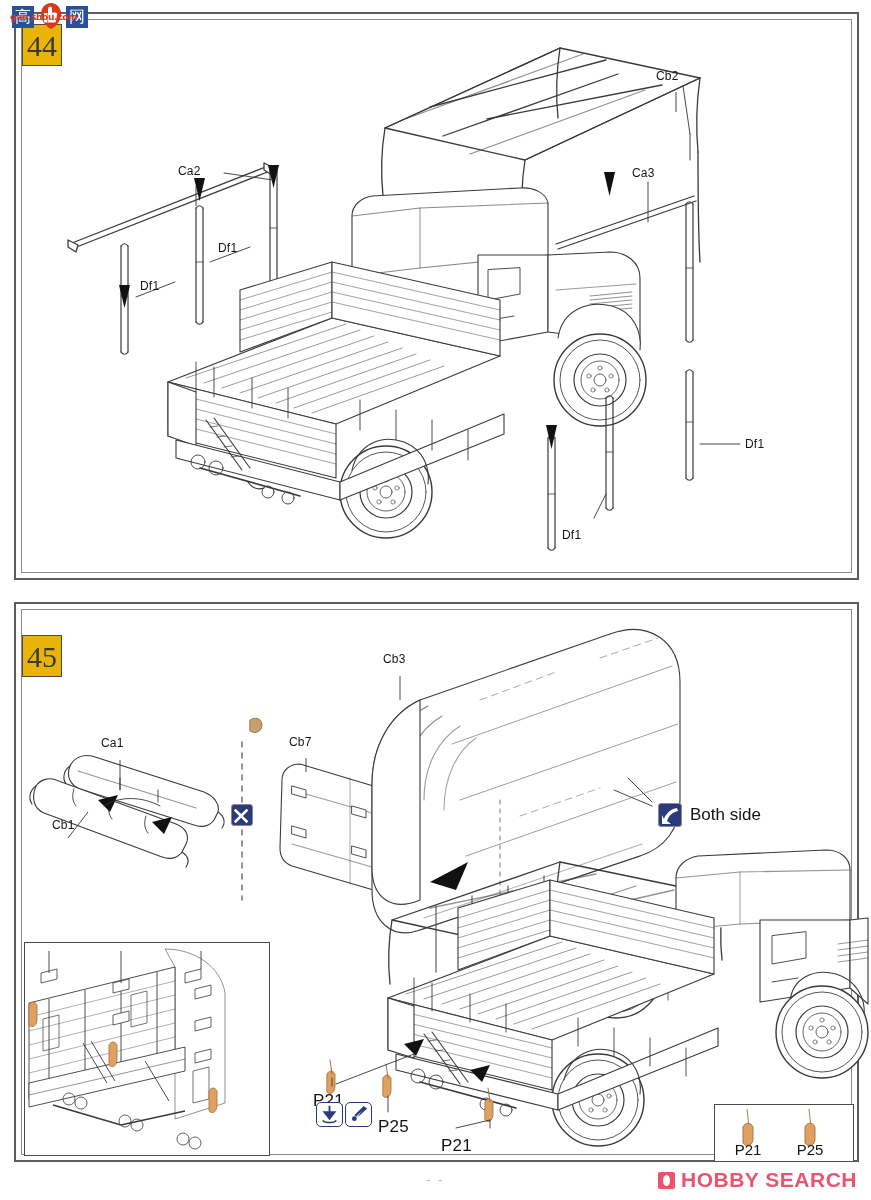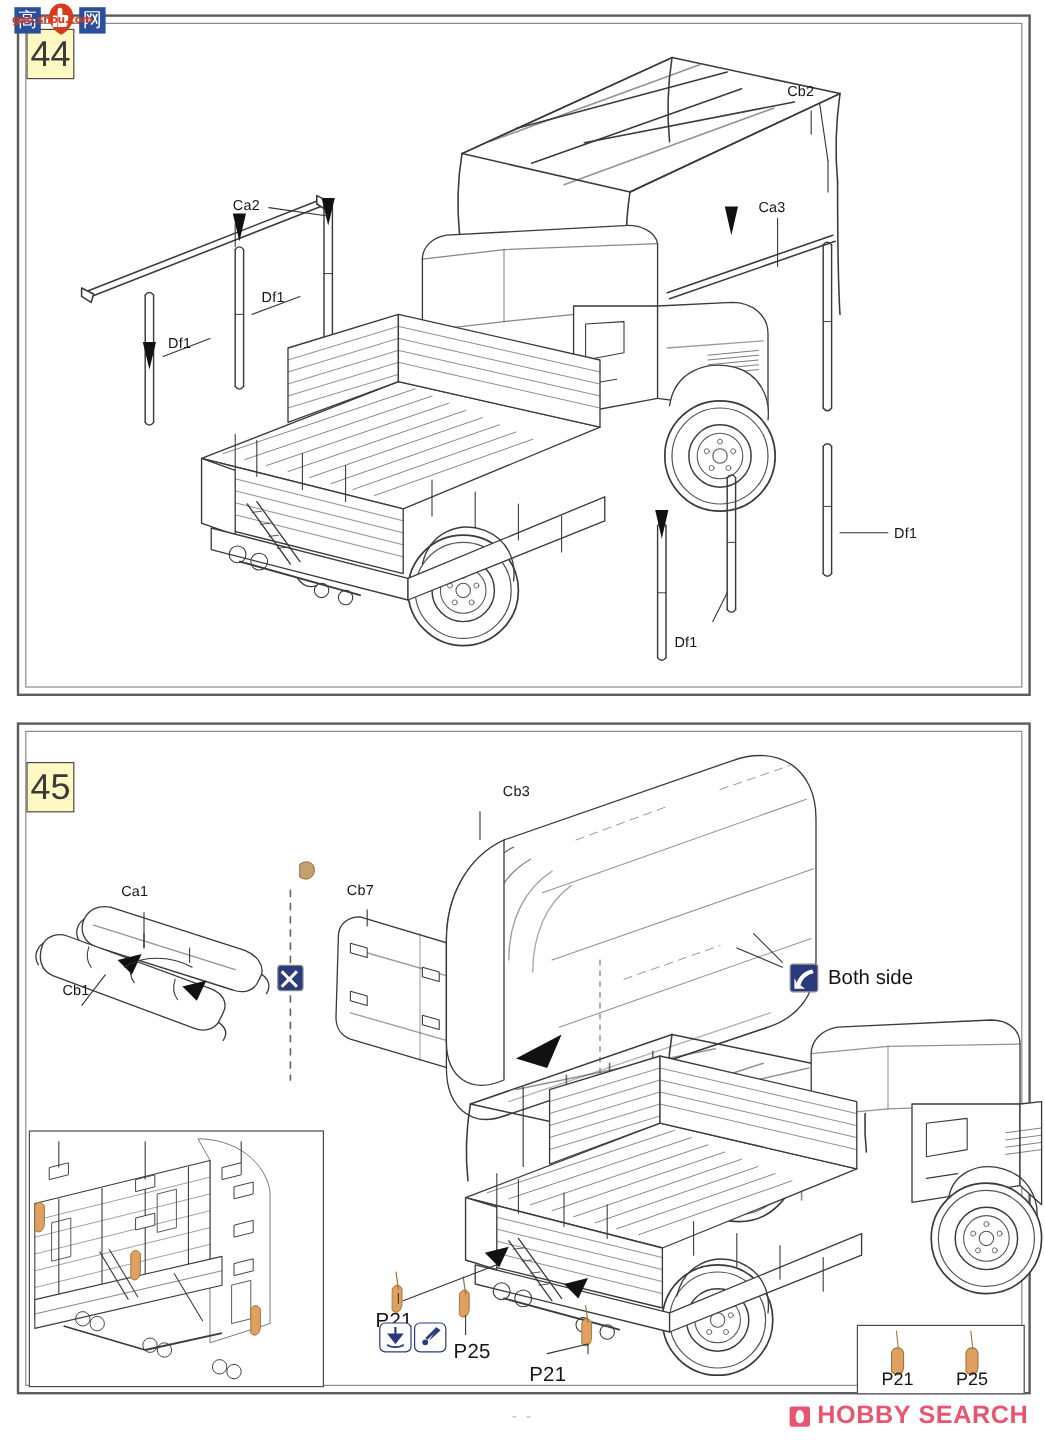--- a/index.html
+++ b/index.html
@@ -64,26 +64,26 @@
     left: 5px; top: 5px; right: 5px; bottom: 5px;
     border: 1px solid #8a8a8a;
   }
   #panel-44 { left: 14px; top: 12px; width: 845px; height: 568px; }
   #panel-45 { left: 14px; top: 602px; width: 845px; height: 560px; }
 
   .step-num {
     position: absolute;
     width: 40px; height: 42px;
     border: 1.5px solid #4a4a4a;
-    background: #fef9c3;
+    background: #eab308;
     color: #3a3a3a;
     font-size: 30px;
     line-height: 42px;
     text-align: center;
-    font-family: Liberation Sans, sans-serif;
+    font-family: Liberation Serif, serif;
     z-index: 12;
   }
   #step-num-44 { left: 22px; top: 24px; }
   #step-num-45 { left: 22px; top: 614px; margin-top: 21px; }
 
   
   .canvas {
     position: absolute;
     left: 0; top: 0;
     width: 871px; height: 1200px;
@@ -724,32 +724,32 @@
         <path d="M32,4 L34,22" fill="none"></path>
         <path d="M28,22 C30,17 36,17 38,22 L38,34 C38,40 32,43 28,38 Z" fill="#e0a060"></path>
         <path d="M94,4 L96,22" fill="none"></path>
         <path d="M90,22 C92,17 98,17 100,22 L100,34 C100,40 94,43 90,38 Z" fill="#e0a060"></path>
       </g>
     </svg>
     <div class="legend-label" style="left:10px;">P21</div>
     <div class="legend-label" style="left:72px;">P25</div>
   </div>
 
-  <div class="plabel" style="left:178px; top:164px;margin-left:16px;">Ca2</div>
+  <div class="plabel" style="left:178px; top:164px;">Ca2</div>
   <div class="plabel" style="left:218px; top:241px;">Df1</div>
   <div class="plabel" style="left:140px; top:279px;">Df1</div>
   <div class="plabel" style="left:656px; top:69px;">Cb2</div>
   <div class="plabel" style="left:632px; top:166px;">Ca3</div>
   <div class="plabel" style="left:745px; top:437px;">Df1</div>
   <div class="plabel" style="left:562px; top:528px;">Df1</div>
 
   <div class="plabel" style="left:101px; top:736px;">Ca1</div>
   <div class="plabel" style="left:52px;  top:818px;">Cb1</div>
   <div class="plabel" style="left:289px; top:735px;">Cb7</div>
-  <div class="plabel" style="left:383px; top:652px;margin-left:36px;">Cb3</div>
+  <div class="plabel" style="left:383px; top:652px;">Cb3</div>
   <div class="plabel sm" style="left:313px; top:1091px;">P21</div>
   <div class="plabel sm" style="left:378px; top:1117px;">P25</div>
   <div class="plabel sm" style="left:441px; top:1136px;">P21</div>
 
   <svg class="canvas" viewBox="0 0 871 1200">
     <g stroke="#333" stroke-width="0.9" fill="none">
       <path d="M196,186 L196,206"></path>
       <path d="M676,92 L676,112"></path>
       <path d="M120,760 L120,790"></path>
       <path d="M68,838 L88,812"></path>

